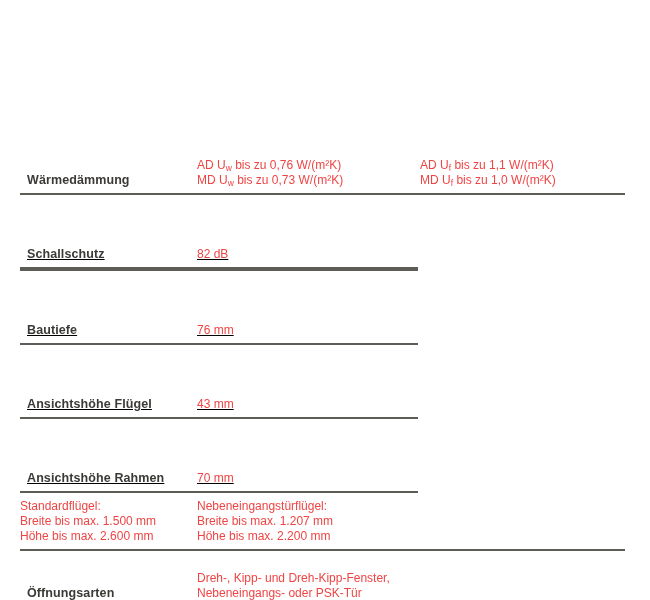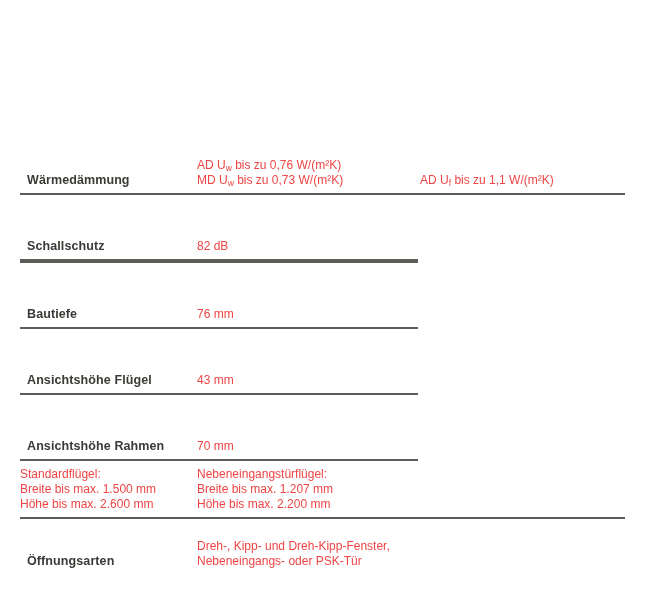--- a/index.html
+++ b/index.html
@@ -55,37 +55,38 @@
     background: #5d5c56;
   }
   .sep.short {
     width: 398px;
   }
   .sep.full {
     width: 605px;
   }
   
   .p-first  { padding: 0 0 5px 0; }
-  .p-single { padding: 15px 0 5px 0; }
+  .p-single { padding: 23px 0 5px 0; text-decoration: underline; }
   .p-multi  { padding: 6px 0 5px 0; }
 </style>
 </head>
 <body>
 
 <div class="canvas">
   <div class="spec-table">
 
     <div class="row p-first">
       <div class="cell label">Wärmedämmung</div>
       <div class="cell val">
         <div class="line"><span>AD U</span><sub>w</sub><span> bis zu 0,76 W/(m²K)</span></div>
         <div class="line"><span>MD U</span><sub>w</sub><span> bis zu 0,73 W/(m²K)</span></div>
       </div>
       <div class="cell val">
         <div class="line"><span>AD U</span><sub>f</sub><span> bis zu 1,1 W/(m²K)</span></div>
+        <div class="line"><span>MD U</span><sub>f</sub><span> bis zu 1,0 W/(m²K)</span></div>
       </div>
     </div>
     <div class="sep full"></div>
 
     <div class="row p-single">
       <div class="cell label">Schallschutz</div>
       <div class="cell val">
         <div class="line">82 dB</div>
       </div>
       <div class="cell val"></div>

